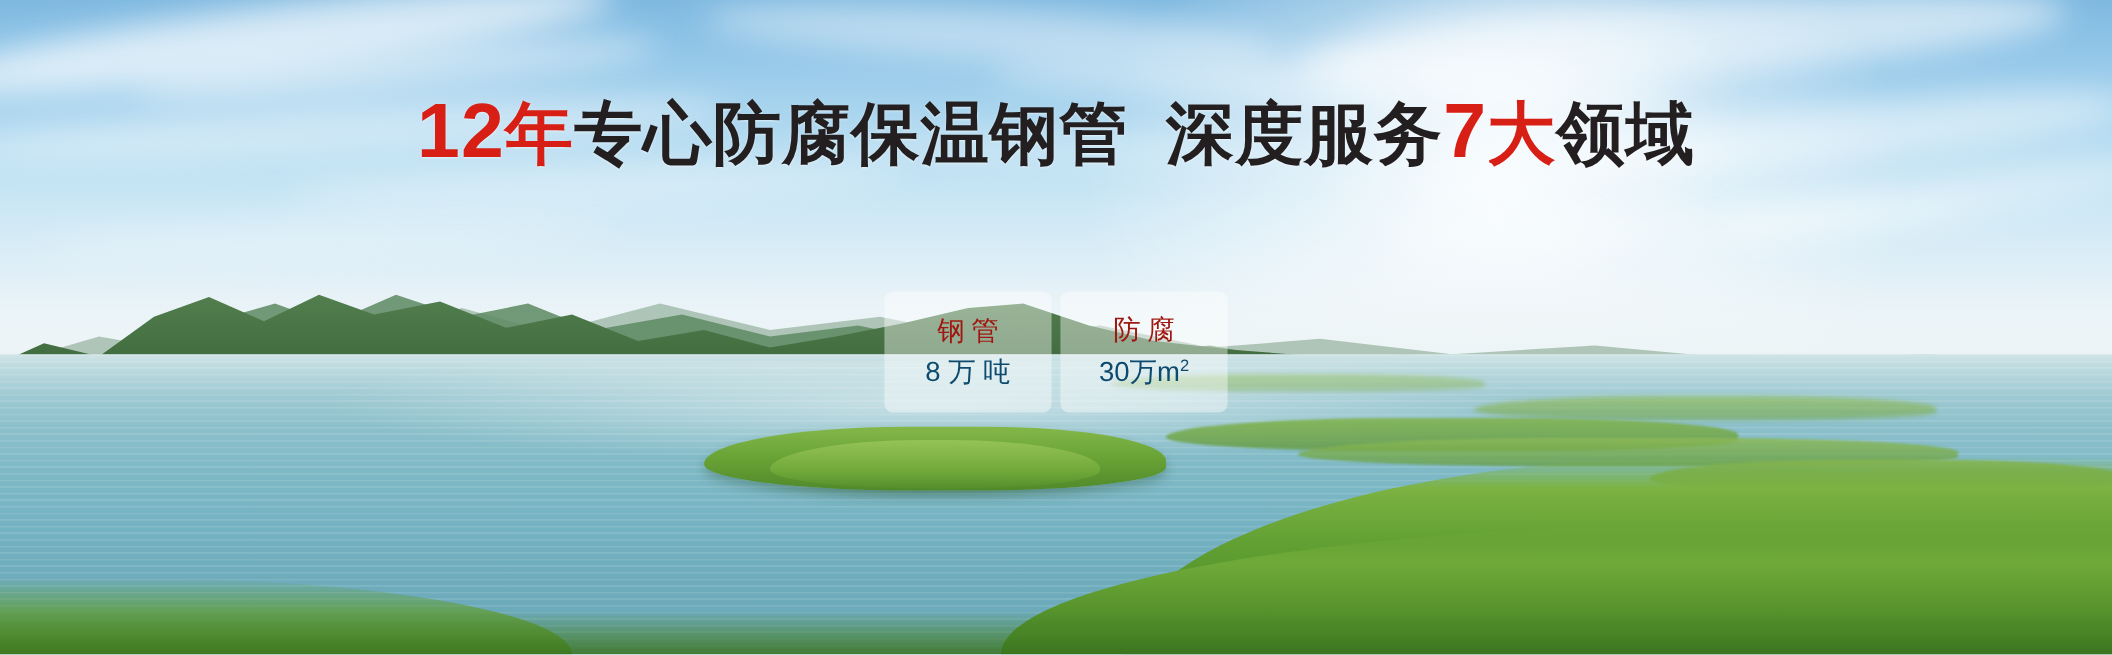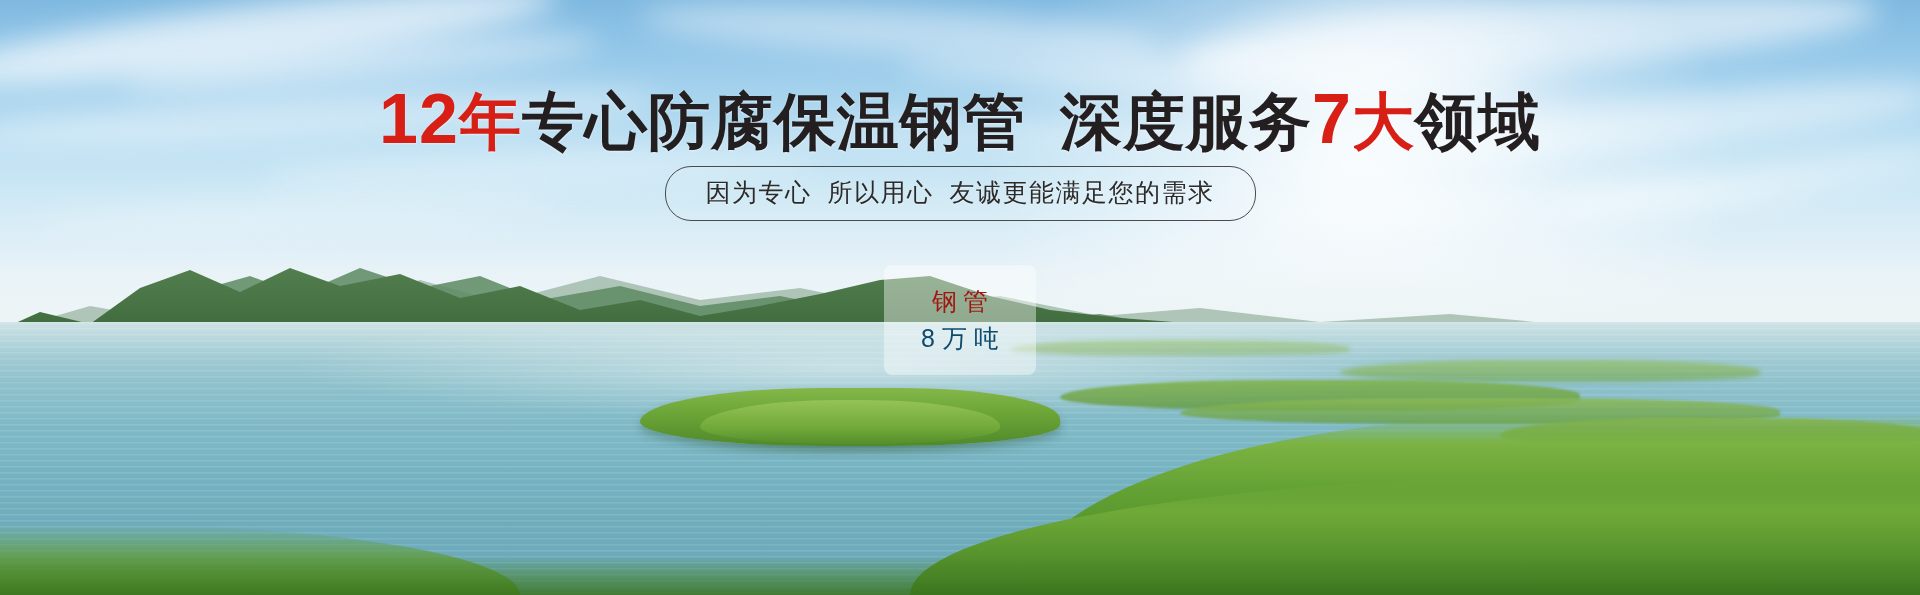--- a/index.html
+++ b/index.html
@@ -300,30 +300,29 @@
     <div class="grass-right2"></div>
     <div class="grass-bottom"></div>
   </div>
 
   <div class="content">
 
     <div class="headline">
       <span class="red num">12</span><span class="red">年</span><span>专心防腐保温钢管</span><span class="gap"></span><span>深度服务</span><span class="red num">7</span><span class="red">大</span><span>领域</span>
     </div>
 
-    <div class="subtitle-wrap">
-      <div class="subtitle">
-        <span>因为专心</span><span class="sp"></span><span>所以用心</span><span class="sp"></span><span>友诚更能满足您的需求</span>
-      </div>
-    </div>
 
     <div class="stats">
 
       <div class="stat-card">
         <div class="stat-label">钢管</div>
         <div class="stat-value"><span>8 万 吨</span></div>
       </div>
 
+      <div class="stat-card">
+        <div class="stat-label">防腐</div>
+        <div class="stat-value"><span>30万m</span><sup>2</sup></div>
+      </div>
 
 
     </div>
   </div>
 </div>
 
 </body></html>

